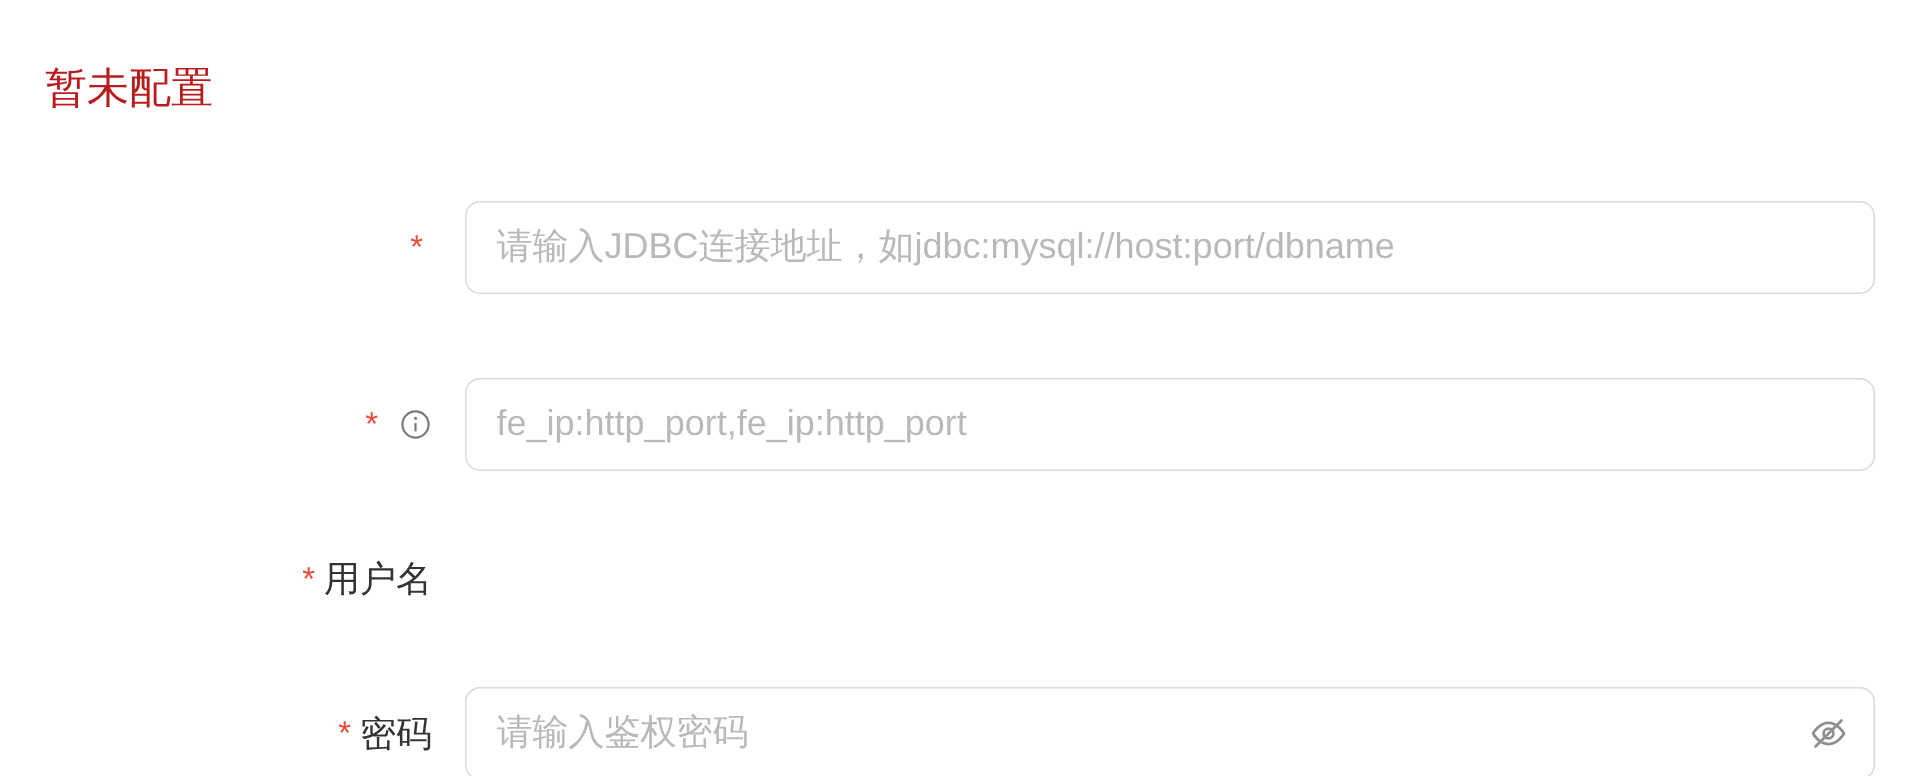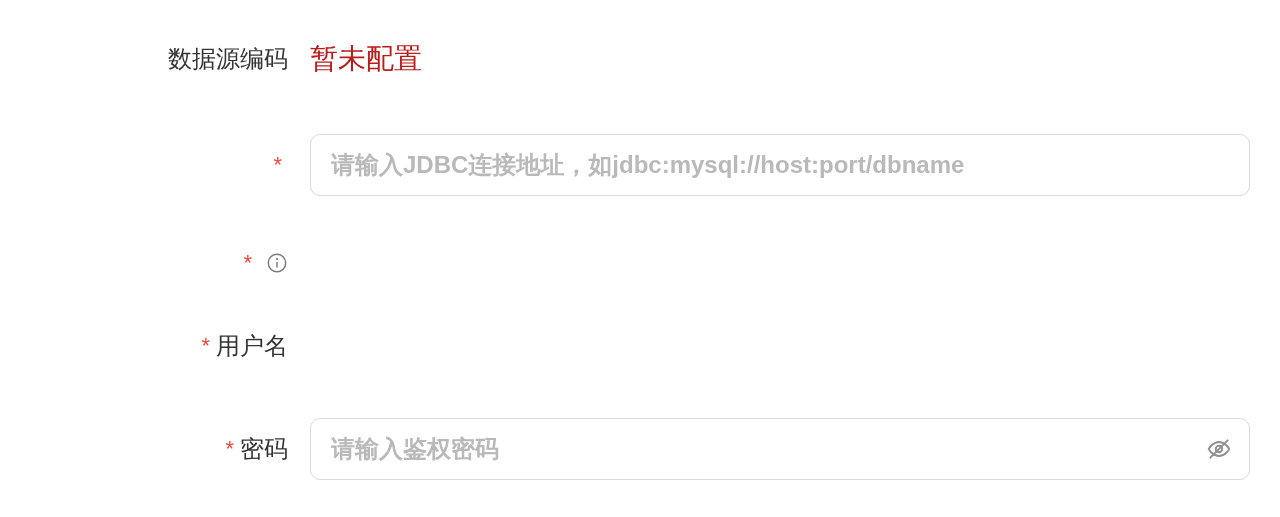--- a/index.html
+++ b/index.html
@@ -67,21 +67,20 @@
     .text-input {
       width: 100%;
       height: 62px;
       border: 1px solid #d9d9d9;
       border-radius: 10px;
       padding: 0 20px;
       font-size: 24px;
       color: #333;
       outline: none;
       background: #fff;
-      font-weight: bold;
     }
     .text-input::placeholder {
       color: #b9b9b9;
     }
     .text-input.with-suffix {
       padding-right: 60px;
     }
     .suffix-icon {
       position: absolute;
       right: 18px;
@@ -95,23 +94,20 @@
     }
     .suffix-icon svg {
       width: 26px;
       height: 26px;
     }
   </style>
 </head>
 <body>
 
 <div class="form-row">
-  <div class="label-col">
-    <span class="label-text">数据源编码</span>
-  </div>
   <div class="input-col">
     <span class="static-value">暂未配置</span>
   </div>
 </div>
 
 <div class="form-row">
   <div class="label-col">
     <span class="required-mark">*</span>
   </div>
   <div class="input-col">
@@ -124,20 +120,25 @@
 <div class="form-row">
   <div class="label-col">
     <span class="required-mark">*</span>
     <span class="info-wrap" title="">
       <svg class="info-icon-svg" viewBox="0 0 24 24" fill="none" stroke="#7a7a7a" stroke-width="1.6">
         <circle cx="12" cy="12" r="9.5"></circle>
         <line x1="12" y1="11" x2="12" y2="17"></line>
         <circle cx="12" cy="7.5" r="1.1" fill="#7a7a7a" stroke="none"></circle>
       </svg>
     </span>
+  </div>
+  <div class="input-col">
+    <div class="text-input-wrap">
+      <input type="text" class="text-input" placeholder="fe_ip:http_port,fe_ip:http_port" style="">
+    </div>
   </div>
 </div>
 
 <div class="form-row">
   <div class="label-col">
     <span class="required-mark">*</span>
     <span class="label-text">用户名</span>
   </div>
 </div>
 

